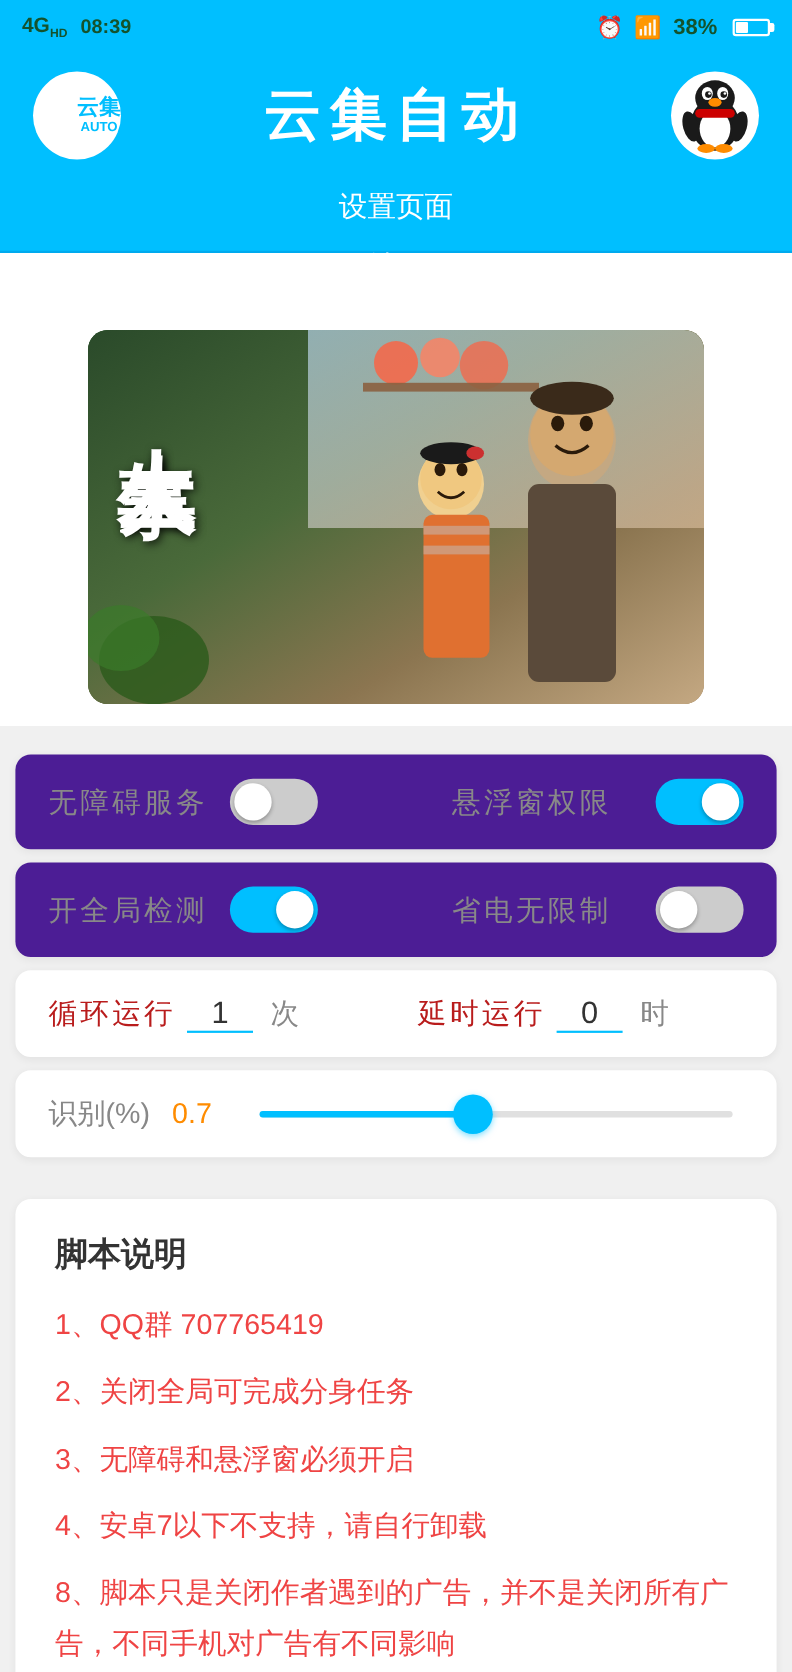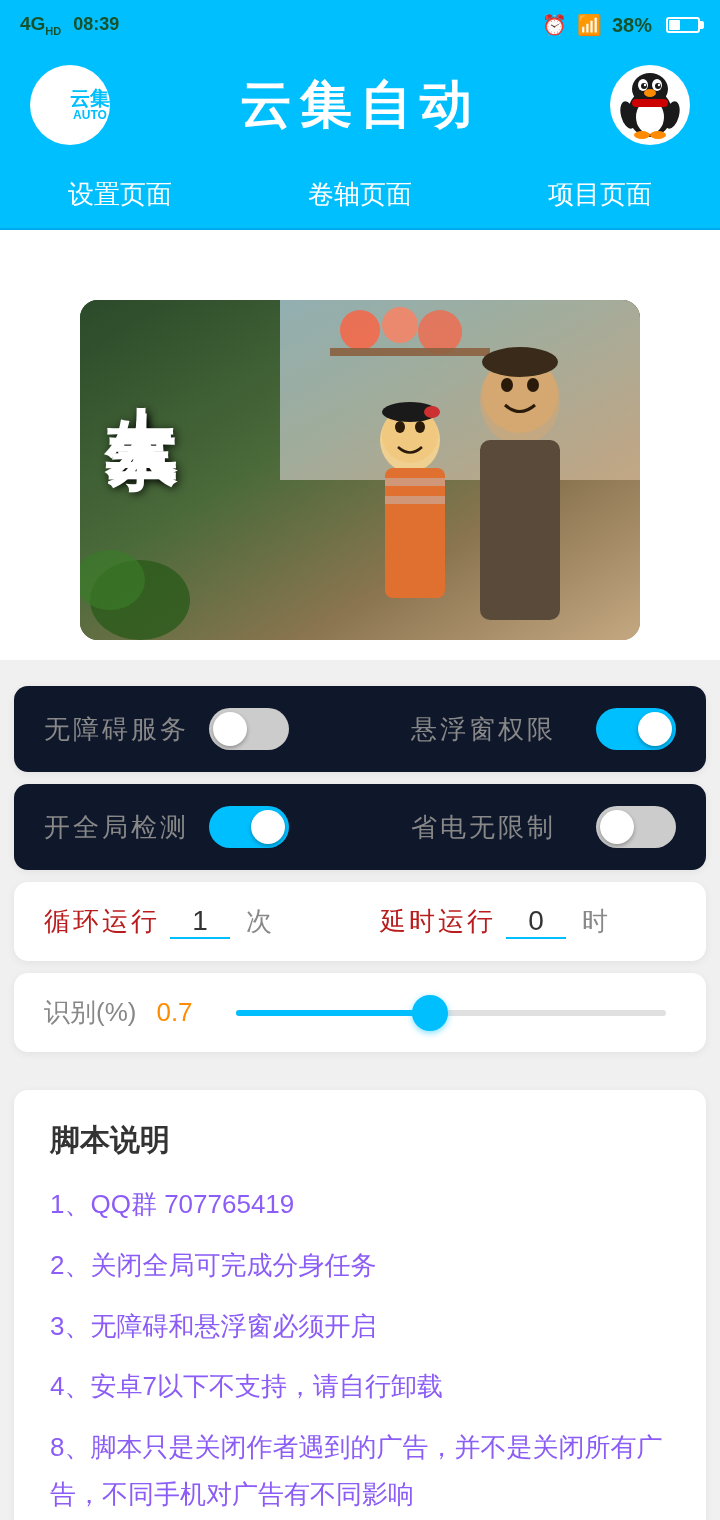--- a/index.html
+++ b/index.html
@@ -95,20 +95,21 @@
     }
 
     
     .nav-tabs {
       background: #00bfff;
       height: 70px;
       display: flex;
       align-items: center;
       justify-content: space-around;
       border-bottom: 2px solid #00aaee;
+      flex-direction: column;
     }
     .nav-tab {
       color: white;
       font-size: 26px;
       padding: 10px 20px;
       cursor: pointer;
       position: relative;
     }
 
     
@@ -160,21 +161,21 @@
       top: 50px;
       font-size: 72px;
       font-weight: 900;
       color: white;
       text-shadow: 2px 2px 8px rgba(0,0,0,0.7);
       line-height: 0.9;
       writing-mode: vertical-rl;
       letter-spacing: 4px;
     }
     .control-row {
-      background: #0f172a;
+      background: #4c1d95;
       border-radius: 14px;
       margin: 12px 14px;
       padding: 22px 30px;
       display: flex;
       align-items: center;
       justify-content: space-between;
       box-shadow: 0 2px 8px rgba(0,0,0,0.06);
     }
     .control-item {
       display: flex;
@@ -304,21 +305,21 @@
       box-shadow: 0 2px 8px rgba(0,0,0,0.06);
     }
     .notes-title {
       font-size: 30px;
       color: #333;
       font-weight: bold;
       margin-bottom: 20px;
     }
     .note-item {
       font-size: 26px;
-      color: #8b5cf6;
+      color: #ef4444;
       line-height: 1.8;
       margin-bottom: 14px;
       
       font-family: 'KaiTi', 'STKaiti', cursive, sans-serif;
     }
 
     
     .section-divider { height: 14px; background: #f0f0f0; }
   </style>
 </head>

